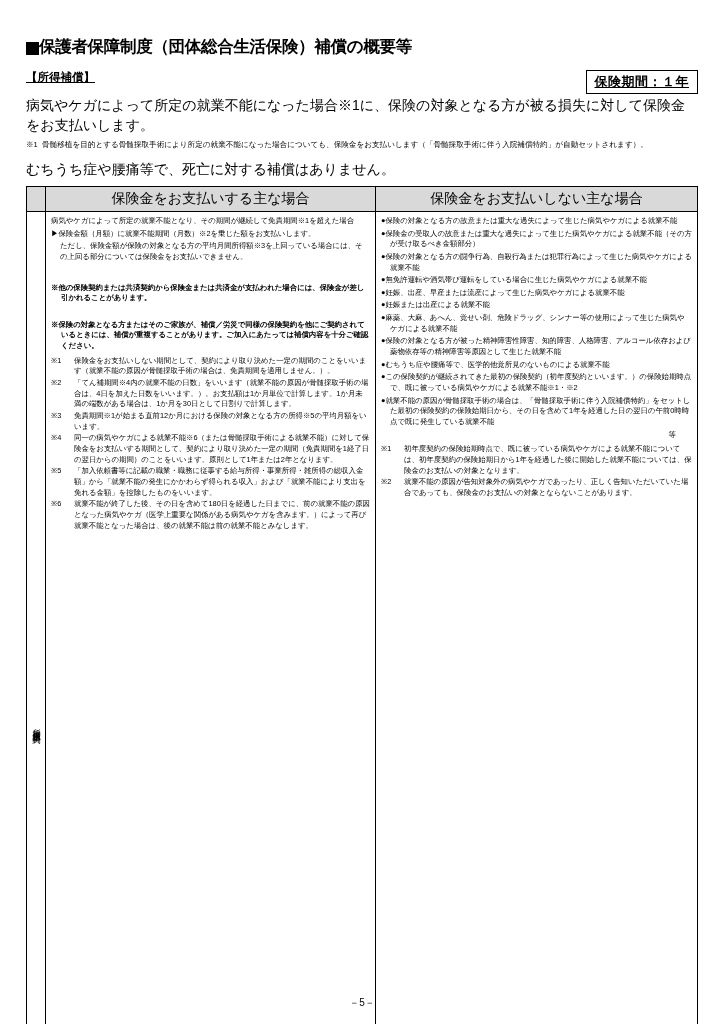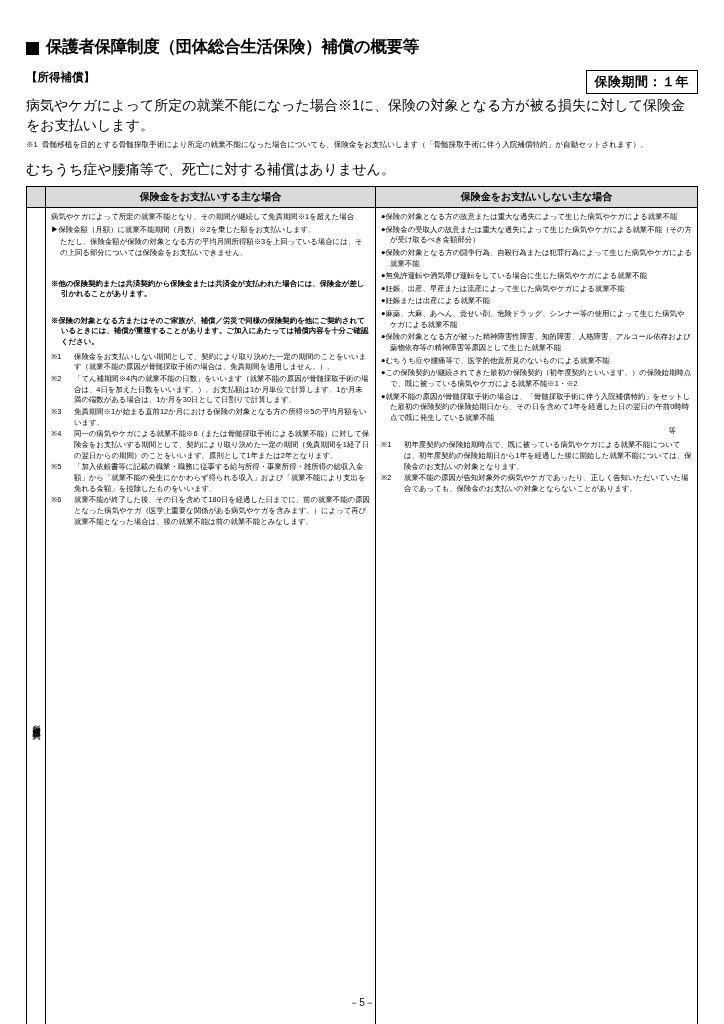--- a/index.html
+++ b/index.html
@@ -19,21 +19,21 @@
     height: 1024px;
     box-sizing: border-box;
     padding: 30px 26px 10px 26px;
     position: relative;
   }
 
   
   .title-row {
     display: flex;
     align-items: center;
-    gap: 7px;
+    gap: 0;
     margin-top: 6px;
   }
   .title-square {
     width: 13px;
     height: 13px;
     background: #000;
     flex: 0 0 auto;
     margin-top: 2px;
   }
   .title-text {
@@ -46,20 +46,21 @@
     margin-top: 5px;
     line-height: 1.35;
   }
 
   
   .sec-row {
     display: flex;
     align-items: flex-start;
     justify-content: space-between;
     margin-top: 12px;
+    text-decoration: underline;
   }
   .sec-title {
     font-size: 11.5px;
     font-weight: bold;
   }
   .period-box {
     border: 1.4px solid #000;
     font-size: 13px;
     font-weight: bold;
     padding: 2px 8px;
@@ -87,22 +88,22 @@
     border-collapse: collapse;
     margin-top: 7px;
     table-layout: fixed;
   }
   table.main th, table.main td {
     border: 1px solid #000;
     vertical-align: top;
   }
   table.main th {
     background: #d9d9d9;
-    font-size: 10px;
-    font-weight: bold;
+    font-size: 14px;
+    font-weight: normal;
     padding: 3px 0;
     text-align: center;
   }
   td.side {
     width: 17px;
     text-align: center;
     font-size: 8.2px;
     line-height: 1.12;
     padding: 2px 1px;
     background: #fff;

